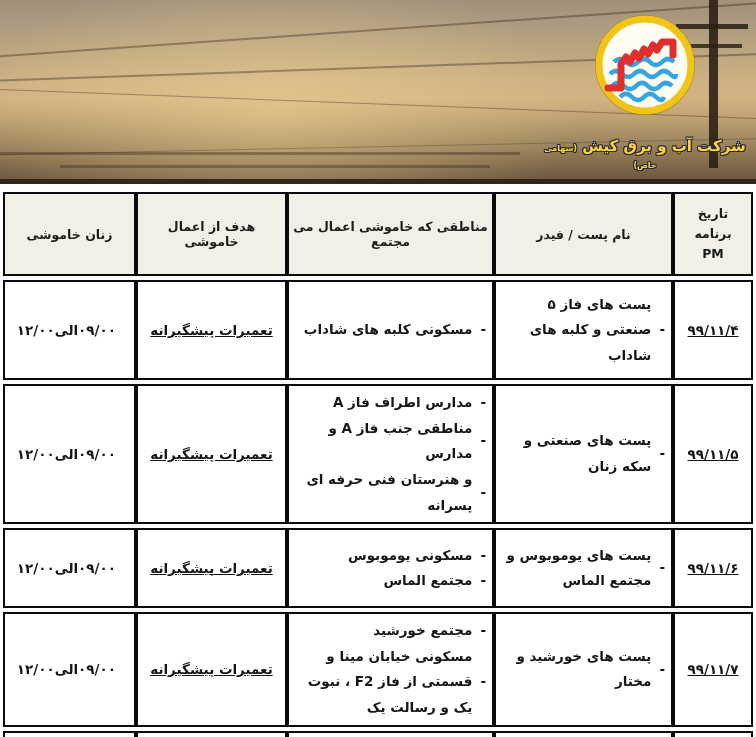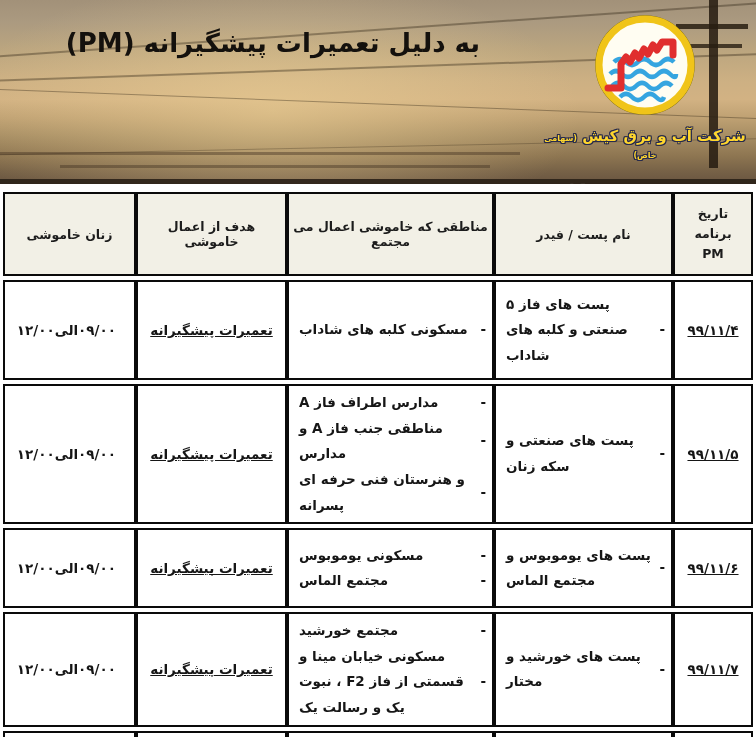--- a/index.html
+++ b/index.html
@@ -24,59 +24,58 @@
   .arm1{position:absolute;right:8px;top:24px;width:72px;height:5px;background:#281e12;opacity:.85;}
   .arm2{position:absolute;right:14px;top:44px;width:58px;height:4px;background:#281e12;opacity:.8;}
 
   .hero-title{position:absolute;top:20px;left:38px;width:470px;text-align:center;
               direction:rtl;color:#14110d;}
   .t1{font-size:37px;font-weight:bold;line-height:1.25;}
   .t2{font-size:26px;font-weight:bold;margin-top:8px;}
 
   .logo{position:absolute;top:12px;right:4px;width:214px;text-align:center;}
   .logo svg{display:block;margin:0 auto;}
-  .logo-fa{direction:rtl;margin-top:10px;font-size:15px;font-weight:bold;color:#ffd62e;line-height:1.1;
+  .logo-fa{direction:rtl;margin-top:20px;font-size:15px;font-weight:bold;color:#ffd62e;line-height:1.1;
      text-shadow:-1px 0 #262a4e,1px 0 #262a4e,0 -1px #262a4e,0 1px #262a4e,
                  1px 1px #262a4e,-1px -1px #262a4e,1px -1px #262a4e,-1px 1px #262a4e;}
   .logo-fa .tiny{font-size:8px;}
   .logo-en{font-family:"Liberation Serif",serif;font-weight:bold;font-size:17px;color:#17368f;margin-top:20px;
      text-shadow:-1px 0 #f4efe2,1px 0 #f4efe2,0 -1px #f4efe2,0 1px #f4efe2,
                  1px 1px #f4efe2,-1px -1px #f4efe2;}
 
   
   table{width:750px;margin:4px auto 0;border-collapse:separate;border-spacing:0 4px;
         direction:rtl;table-layout:fixed;}
   th,td{border:2px solid #0a0a0a;box-sizing:border-box;vertical-align:middle;}
   th{background:#f2f0e6;height:66px;font-size:12.5px;font-weight:bold;color:#1c1c1c;padding:10px 4px;}
   th .th-line{line-height:1.6;}
   td{background:#fff;font-size:13.5px;font-weight:bold;color:#161616;padding:4px 6px;}
   td.center{text-align:center;text-decoration:underline;}
   .bullet{display:flex;align-items:center;line-height:1.9;}
   .dash{margin-left:8px;}
-  .btxt{flex:1;text-align:left;padding-left:4px;}
+  .btxt{flex:1;text-align:right;padding-left:4px;}
   .time-wrap{display:flex;justify-content:space-between;align-items:center;padding:0 12px;}
 </style>
 </head>
 <body>
 
 <div class="page">
 
   <div class="hero">
     <div class="wire w1"></div>
     <div class="wire w2"></div>
     <div class="wire w3"></div>
     <div class="wire w4"></div>
     <div class="sea1"></div>
     <div class="sea2"></div>
     <div class="pole"></div>
     <div class="arm1"></div>
     <div class="arm2"></div>
 
     <div class="hero-title">
-      <div class="t2">به دلیل تعمیرات پیشگیرانه (PM)</div>
     </div>
 
     <div class="logo">
       <svg width="106" height="106" viewBox="0 0 106 106">
         <circle cx="53" cy="53" r="49" fill="#fffdf2" stroke="#7a6a10" stroke-width="1.5"></circle>
         <circle cx="53" cy="53" r="46" fill="#fffdf2" stroke="#f0c419" stroke-width="7"></circle>
         <g stroke="#35a5e0" stroke-width="4.5" fill="none">
           <path d="M22 50 q6 -6 12 0 t12 0 t12 0 t12 0 t12 0"></path>
           <path d="M18 62 q6 -6 12 0 t12 0 t12 0 t12 0 t12 0 t6 0"></path>
           <path d="M20 74 q6 -6 12 0 t12 0 t12 0 t12 0 t12 0"></path>

